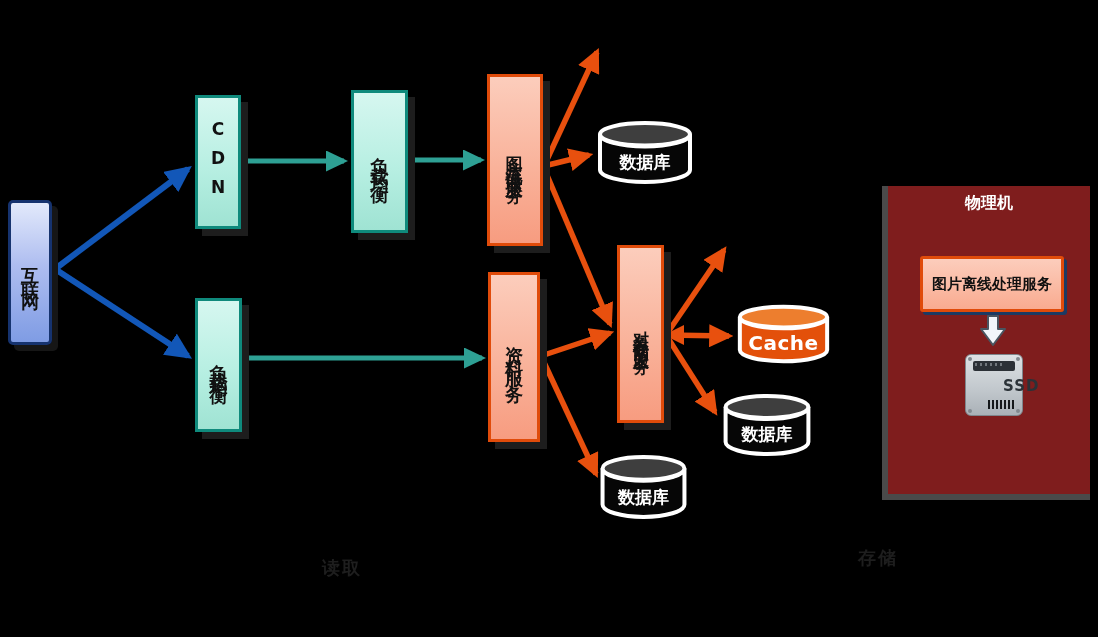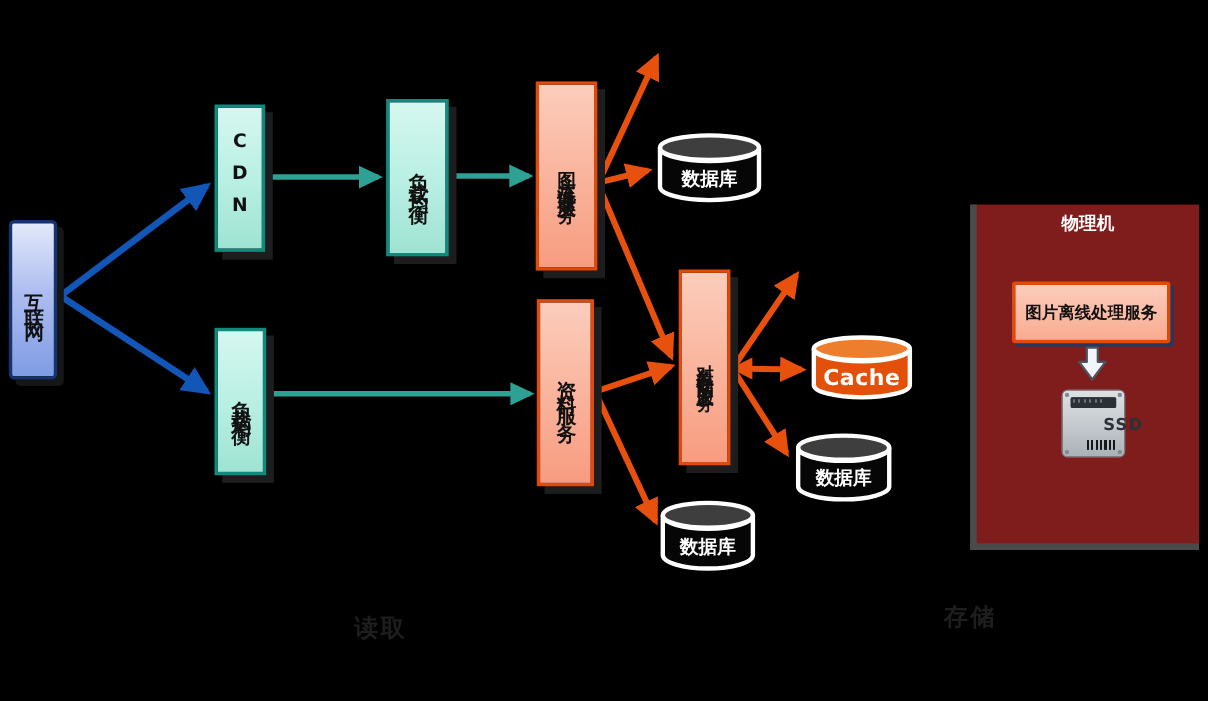--- a/index.html
+++ b/index.html
@@ -78,21 +78,21 @@
     position:absolute; left:25px; top:22px; font-size:15px; font-weight:bold; color:#2b3238;
     letter-spacing:1px;
     margin-left:12px;
   }
   .ssd-barcode {
     position:absolute; left:22px; bottom:6px; right:7px; height:9px;
     background:repeating-linear-gradient(90deg,#15181b 0 2px,rgba(0,0,0,0) 2px 4px);
   }
   .ssd-screw { position:absolute; width:4px; height:4px; border-radius:50%; background:#81888e; }
 
-  .caption { position:absolute; z-index:2; color:#1e1e1e; font-size:22px; font-weight:bold; letter-spacing:2px; }
+  .caption { position:absolute; z-index:2; color:#1e1e1e; font-size:18px; font-weight:bold; letter-spacing:2px; }
 </style>
 </head>
 <body>
 
 <div class="stage">
 
   <svg class="edges" xmlns="http://www.w3.org/2000/svg">
     <defs>
       <marker id="mBlue" markerWidth="4.4" markerHeight="4.2" refX="3.6" refY="2.1" orient="auto">
         <path d="M0,0 L4.4,2.1 L0,4.2 Z" fill="#1257b8"></path>

